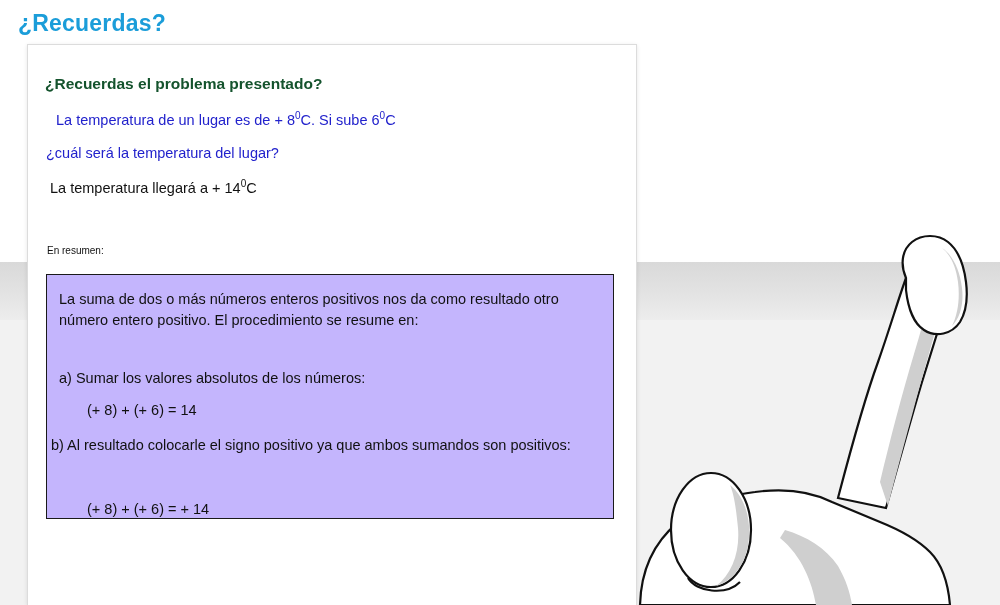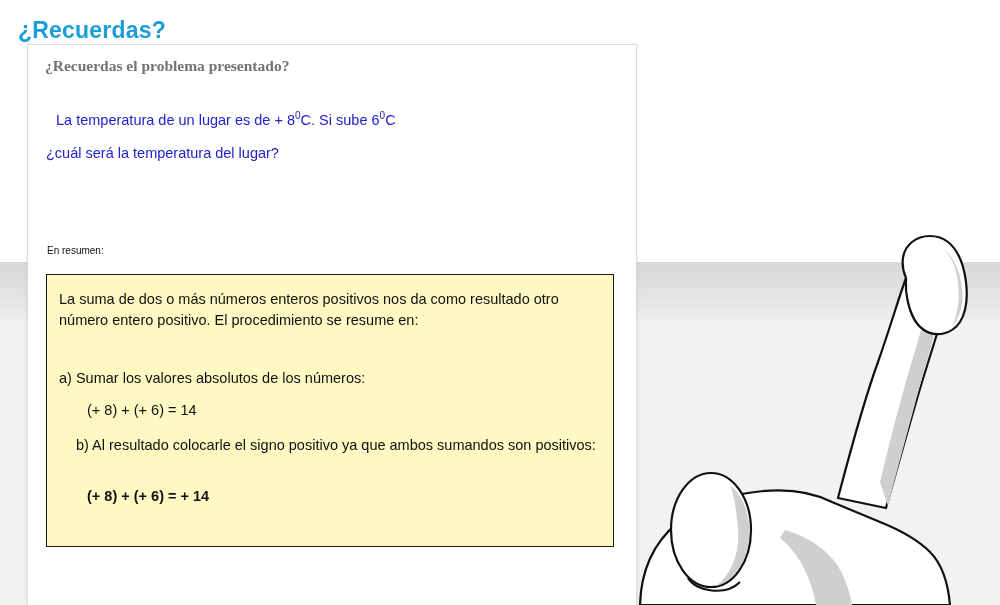--- a/index.html
+++ b/index.html
@@ -47,21 +47,21 @@
     width: 420px;
     height: 375px;
     z-index: 1;
     pointer-events: none;
   }
 
   
   #page-title {
     position: absolute;
     left: 18px;
-    top: 17px;
+    top: 10px;
     z-index: 3;
     color: #1b9dd9;
     font-size: 23px;
     font-weight: bold;
     letter-spacing: 0.2px;
   }
 
   
   #card {
     position: absolute;
@@ -73,25 +73,24 @@
     border: 1px solid #dcdcdc;
     border-bottom: none;
     box-shadow: 0 1px 4px rgba(0,0,0,0.10);
     z-index: 2;
     box-sizing: border-box;
   }
 
   .card-heading {
     position: absolute;
     left: 17px;
-    top: 12px;
-    color: #737373;
+    top: 30px;
+    color: #14532d;
     font-size: 15.5px;
     font-weight: bold;
-    font-family: Liberation Serif, serif;
   }
 
   .problem-line {
     position: absolute;
     color: #2222cc;
     font-size: 14.5px;
     white-space: nowrap;
   }
   .problem-line.l1 { left: 28px; top: 67px; }
   .problem-line.l2 { left: 18px; top: 100px; text-align: center; }
@@ -118,24 +117,24 @@
     color: #111111;
     font-size: 10px;
   }
 
   
   #summary-box {
     position: absolute;
     left: 18px;
     top: 229px;
     width: 568px;
-    height: 273px;
+    height: 245px;
     border: 1.5px solid #1a1a1a;
     box-sizing: border-box;
-    background: #fef9c3;
+    background: #c4b5fd;
     padding-left: 27px;
   }
   #summary-box p {
     margin: 0;
     color: #111111;
     font-size: 14.5px;
     line-height: 1.45;
   }
   .sb-intro {
     position: absolute;
@@ -149,29 +148,28 @@
     top: 93px;
     width: 545px;
   }
   .sb-eq1 {
     position: absolute;
     left: 40px;
     top: 125px;
   }
   .sb-b {
     position: absolute;
-    left: 29px;
+    left: 4px;
     top: 160px;
     width: 535px;
   }
   .sb-eq2 {
     position: absolute;
     left: 40px;
-    top: 211px;
-    font-weight: bold;
+    top: 224px;
   }
 </style>
 </head>
 <body>
 
 <div id="bg">
   <div class="band-top"></div>
   <div class="band-grey"></div>
   <div class="band-bottom"></div>
 </div>
@@ -208,20 +206,23 @@
 <div id="card">
 
   <div class="card-heading">¿Recuerdas el problema presentado?</div>
 
   <div class="problem-line l1">
     <span>La temperatura de un lugar es de + 8</span><sup class="deg">0</sup><span>C.  Si sube  6</span><sup class="deg">0</sup><span>C</span>
   </div>
 
   <div class="problem-line l2">¿cuál será la temperatura del lugar?</div>
 
+  <div class="answer-line">
+    <span> La temperatura llegará a + 14</span><sup class="deg">0</sup><span>C</span>
+  </div>
 
   <div class="summary-label">En resumen:</div>
 
   <div id="summary-box">
     <p class="sb-intro">La suma de dos o más números enteros positivos  nos da como resultado otro número entero positivo. El procedimiento se resume en:</p>
     <p class="sb-a">a)  Sumar los valores absolutos de los números:</p>
     <p class="sb-eq1">(+ 8)  +  (+ 6) =  14</p>
     <p class="sb-b">b)  Al resultado colocarle el signo positivo ya que ambos sumandos son positivos:</p>
     <p class="sb-eq2">(+ 8)  +  (+ 6) =  + 14</p>
   </div>

